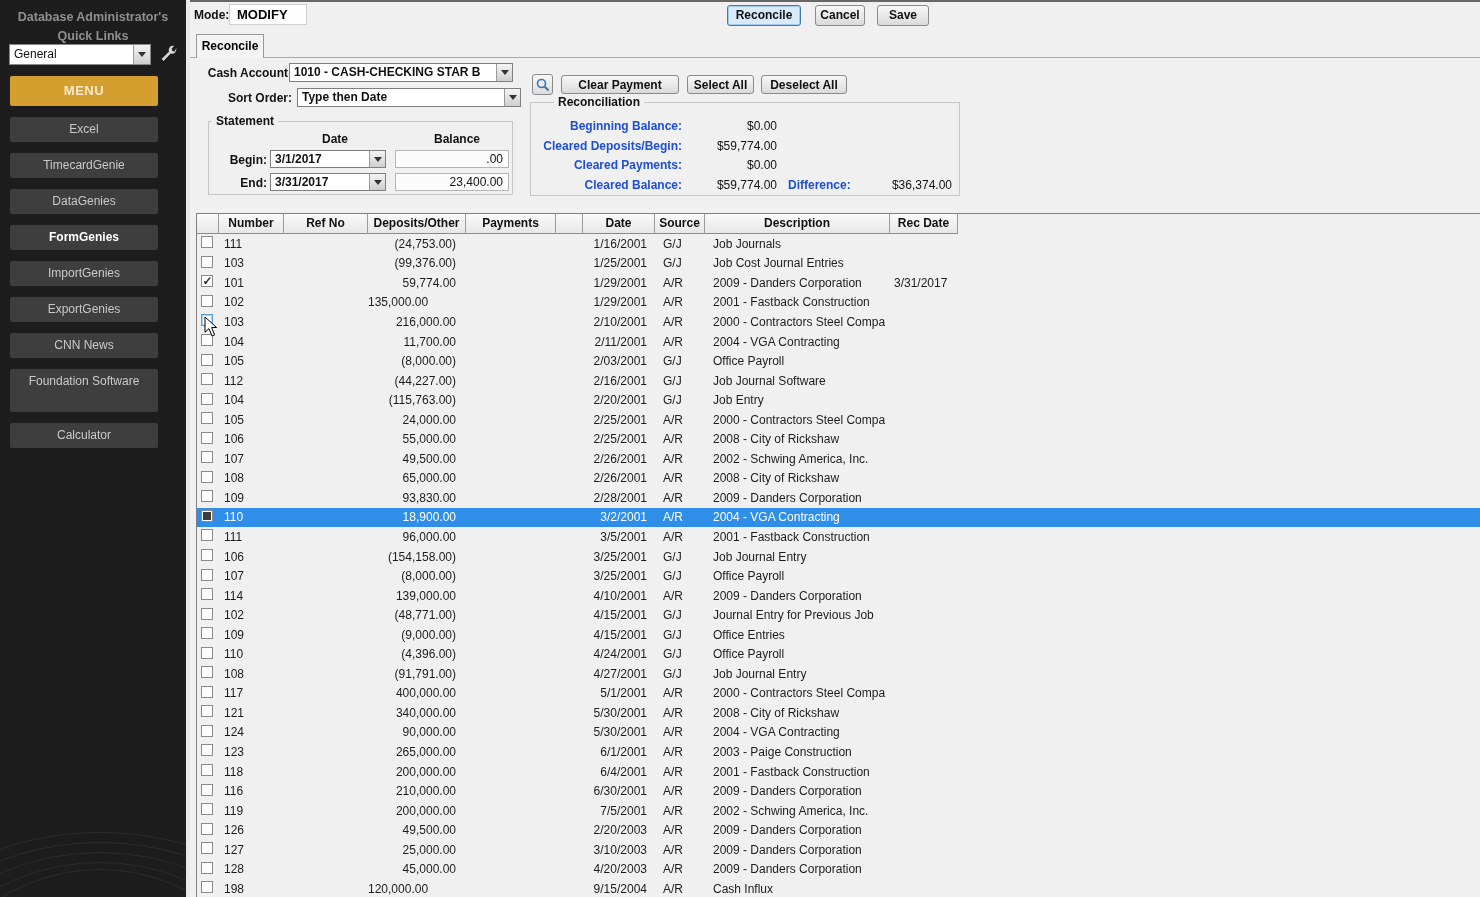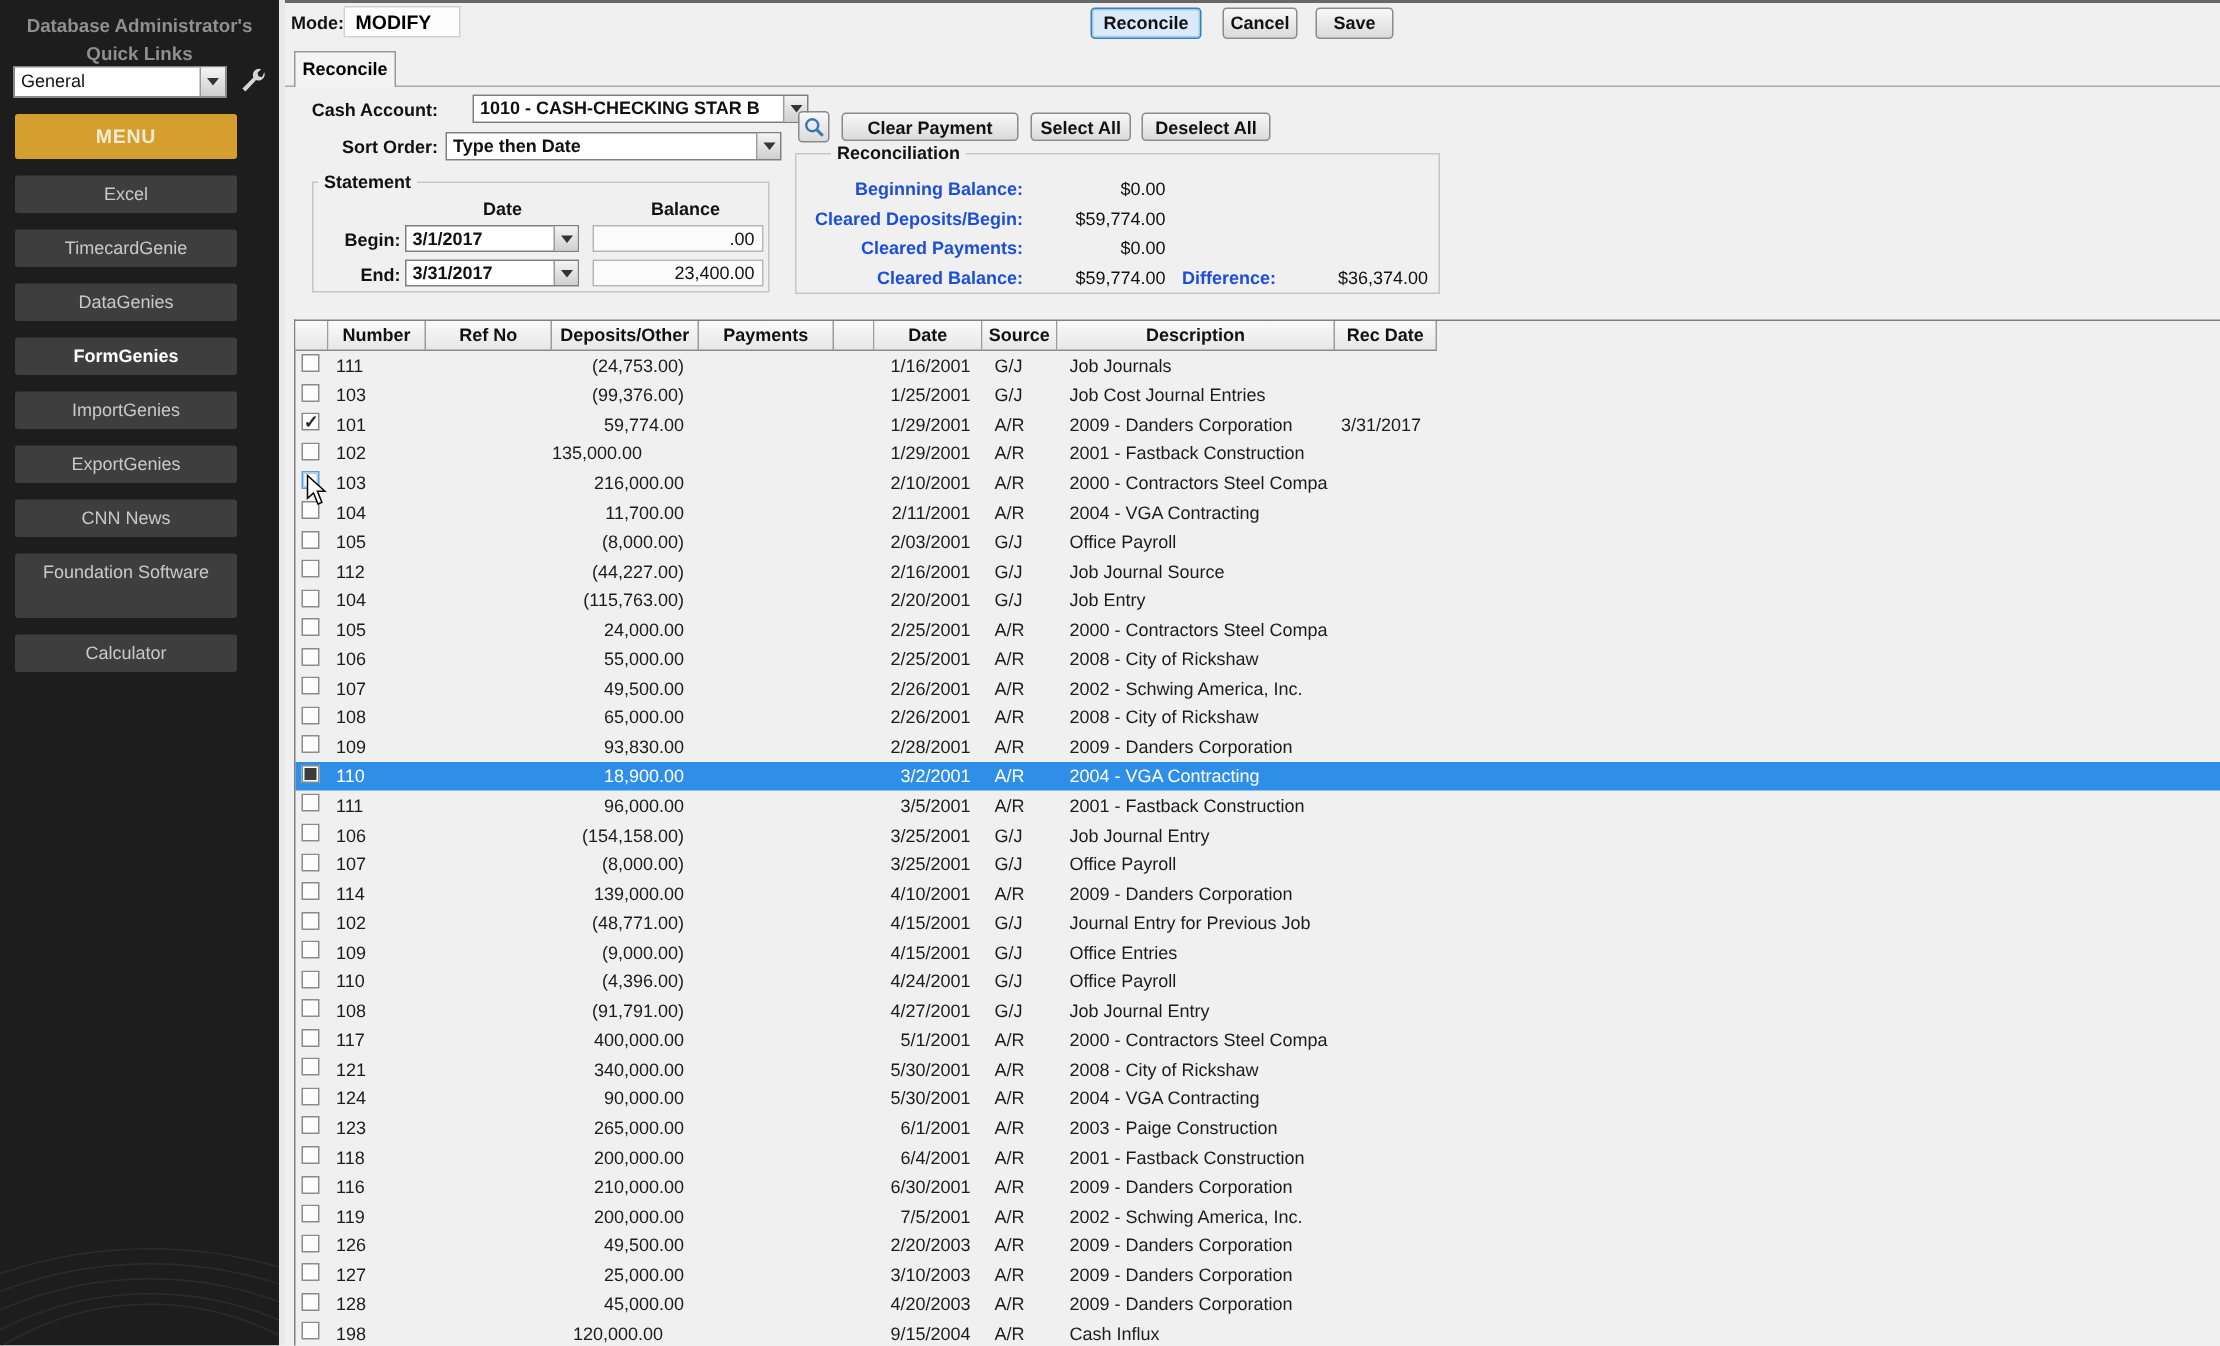--- a/index.html
+++ b/index.html
@@ -133,21 +133,21 @@
     <span class="lbl" style="left:4px;top:6px;">Mode:</span>
     <div class="mode-box">MODIFY</div>
     <div class="btn default" style="left:537px;top:3px;width:74px;">Reconcile</div>
     <div class="btn" style="left:625px;top:3px;width:50px;">Cancel</div>
     <div class="btn" style="left:687px;top:3px;width:52px;">Save</div>
 
     <div class="tab">Reconcile</div>
     <div class="tabline"></div>
 
     <span class="lbl" style="left:6px;top:64px;width:96px;text-align:right;">Cash Account:</span>
-    <div class="combo" style="left:125px;top:61px;width:224px;height:19px;">
+    <div class="combo" style="left:99px;top:61px;width:224px;height:19px;">
       <span>1010  - CASH-CHECKING STAR B</span>
       <span class="arrow-btn">
           <span class="tri-down"></span>
         </span>
     </div>
     <span class="lbl" style="left:6px;top:89px;width:96px;text-align:right;">Sort Order:</span>
     <div class="combo" style="left:107px;top:86px;width:224px;height:19px;">
       <span>Type then Date</span>
       <span class="arrow-btn">
           <span class="tri-down"></span>
@@ -305,21 +305,21 @@
           </div>
           <div class="trow">
             <div class="td" style="width: 22px;"><span class="cb"></span></div>
             <div class="td" style="width: 65px; text-align: left; padding-left: 5px; padding-right: 0px;">112</div>
             <div class="td" style="width: 84px; text-align: left; padding-left: 5px; padding-right: 0px;"></div>
             <div class="td" style="width: 98px; text-align: right; padding-left: 0px; padding-right: 10px;">(44,227.00)</div>
             <div class="td" style="width: 90px; text-align: right; padding-left: 0px; padding-right: 10px;"></div>
             <div class="td" style="width: 27px; text-align: left; padding-left: 0px; padding-right: 0px;"></div>
             <div class="td" style="width: 72px; text-align: right; padding-left: 0px; padding-right: 8px;">2/16/2001</div>
             <div class="td" style="width: 50px; text-align: left; padding-left: 8px; padding-right: 0px;">G/J</div>
-            <div class="td" style="width: 185px; text-align: left; padding-left: 8px; padding-right: 0px;">Job Journal Source</div>
+            <div class="td" style="width: 185px; text-align: left; padding-left: 8px; padding-right: 0px;">Job Journal Software</div>
             <div class="td" style="width: 68px; text-align: left; padding-left: 4px; padding-right: 0px;"></div>
             <div class="td" style="flex: 1 1 0%;"></div>
           </div>
           <div class="trow">
             <div class="td" style="width: 22px;"><span class="cb"></span></div>
             <div class="td" style="width: 65px; text-align: left; padding-left: 5px; padding-right: 0px;">104</div>
             <div class="td" style="width: 84px; text-align: left; padding-left: 5px; padding-right: 0px;"></div>
             <div class="td" style="width: 98px; text-align: right; padding-left: 0px; padding-right: 10px;">(115,763.00)</div>
             <div class="td" style="width: 90px; text-align: right; padding-left: 0px; padding-right: 10px;"></div>
             <div class="td" style="width: 27px; text-align: left; padding-left: 0px; padding-right: 0px;"></div>
@@ -638,21 +638,21 @@
             <div class="td" style="width: 72px; text-align: right; padding-left: 0px; padding-right: 8px;">4/20/2003</div>
             <div class="td" style="width: 50px; text-align: left; padding-left: 8px; padding-right: 0px;">A/R</div>
             <div class="td" style="width: 185px; text-align: left; padding-left: 8px; padding-right: 0px;">2009 - Danders Corporation</div>
             <div class="td" style="width: 68px; text-align: left; padding-left: 4px; padding-right: 0px;"></div>
             <div class="td" style="flex: 1 1 0%;"></div>
           </div>
           <div class="trow">
             <div class="td" style="width: 22px;"><span class="cb"></span></div>
             <div class="td" style="width: 65px; text-align: left; padding-left: 5px; padding-right: 0px;">198</div>
             <div class="td" style="width: 84px; text-align: left; padding-left: 5px; padding-right: 0px;"></div>
-            <div class="td" style="width: 98px; text-align: center; padding-left: 0px; padding-right: 10px;">120,000.00</div>
+            <div class="td" style="width: 98px; text-align: left; padding-left: 0px; padding-right: 10px;">120,000.00</div>
             <div class="td" style="width: 90px; text-align: right; padding-left: 0px; padding-right: 10px;"></div>
             <div class="td" style="width: 27px; text-align: left; padding-left: 0px; padding-right: 0px;"></div>
             <div class="td" style="width: 72px; text-align: right; padding-left: 0px; padding-right: 8px;">9/15/2004</div>
             <div class="td" style="width: 50px; text-align: left; padding-left: 8px; padding-right: 0px;">A/R</div>
             <div class="td" style="width: 185px; text-align: left; padding-left: 8px; padding-right: 0px;">Cash Influx</div>
             <div class="td" style="width: 68px; text-align: left; padding-left: 4px; padding-right: 0px;"></div>
             <div class="td" style="flex: 1 1 0%;"></div>
           </div>
         </div>
     </div>

